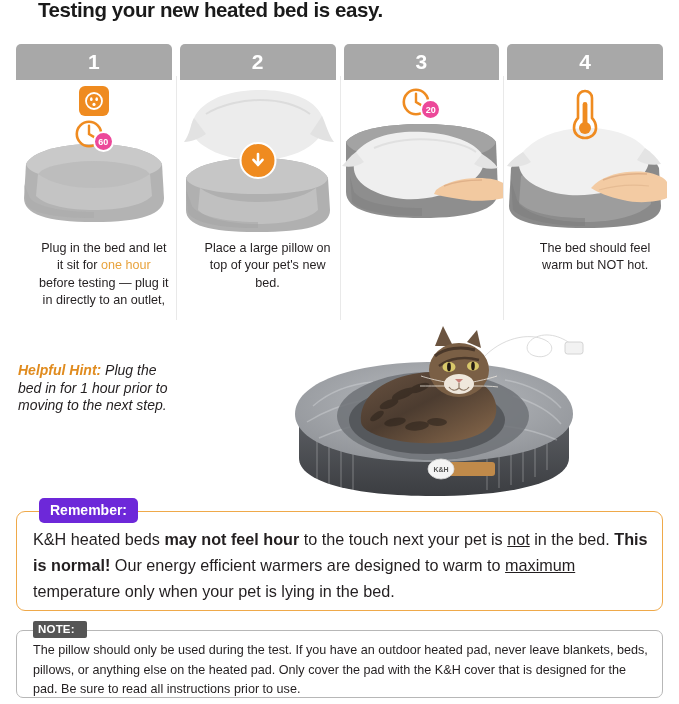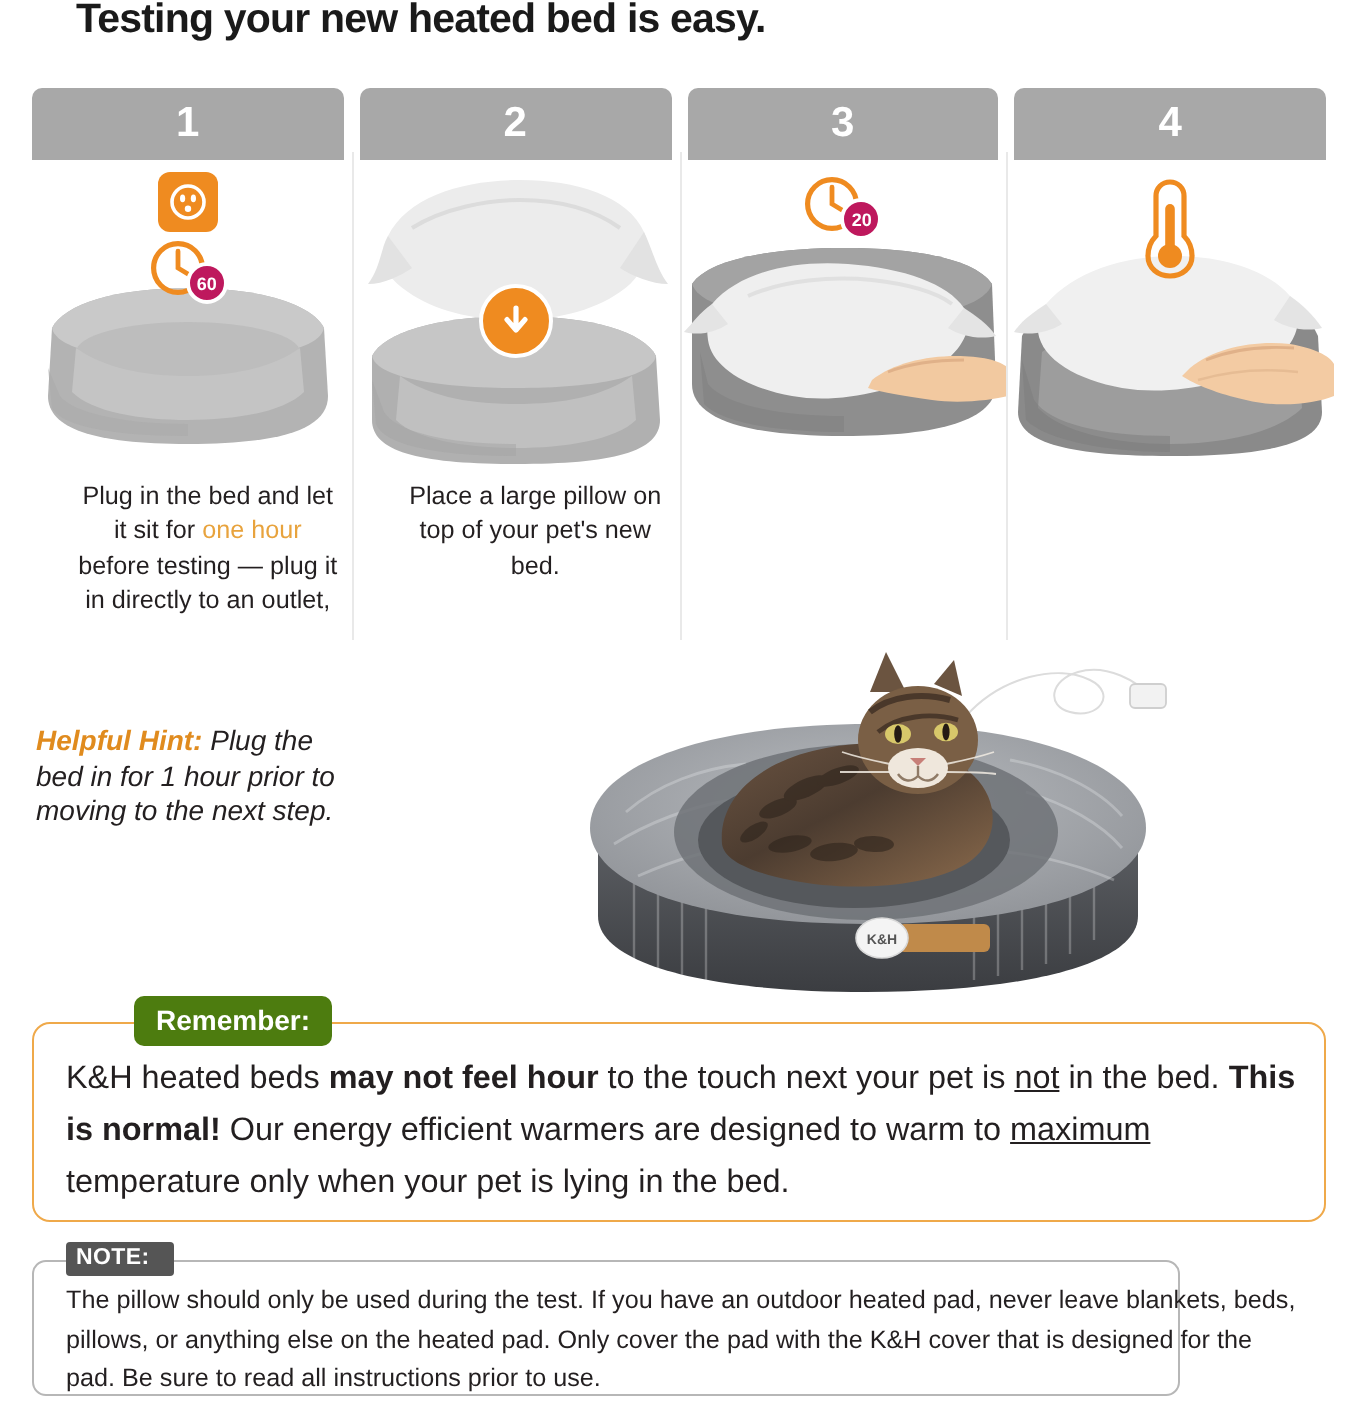--- a/index.html
+++ b/index.html
@@ -107,21 +107,21 @@
     background: #ef8b20;
     border-radius: 6px;
     display: flex; align-items: center; justify-content: center;
   }
   .clock-badge { position: relative; width: 40px; height: 34px; }
   .badge-num {
     position: absolute;
     right: 0; bottom: 0;
     width: 17px; height: 17px;
     border-radius: 50%;
-    background: #be185d;
+    background: #ec4899;
     color: #fff;
     font-size: 9px;
     font-weight: bold;
     display: flex; align-items: center; justify-content: center;
     border: 2px solid #ffffff;
   }
   .arrow-badge {
     position: absolute;
     left: 50%;
     top: 62px;
@@ -154,46 +154,45 @@
     width: 647px;
     height: 100px;
     box-sizing: border-box;
     border: 1.4px solid #efa94a;
     border-radius: 9px;
   }
   .remember-badge {
     position: absolute;
     left: 22px;
     top: -14px;
-    background: #4d7c0f;
+    background: #6d28d9;
     color: #ffffff;
     font-size: 14px;
     font-weight: bold;
     padding: 4px 11px 5px;
     border-radius: 5px;
-    margin-left: 28px;
   }
   .remember-text {
     position: absolute;
     left: 16px;
     top: 14px;
     width: 618px;
     font-size: 16.2px;
     line-height: 26px;
     color: #231f20;
   }
   .remember-text b { font-weight: bold; }
   .remember-text u { text-decoration: underline; margin-top: 32px; }
 
   
   .note-box {
     position: absolute;
     left: 16px;
     top: 630px;
-    width: 574px;
+    width: 647px;
     height: 68px;
     box-sizing: border-box;
     border: 1.2px solid #b7b7b7;
     border-radius: 7px;
   }
   .note-badge {
     position: absolute;
     left: 16px;
     top: -10px;
     background: #555555;
@@ -342,20 +341,21 @@
           <path d="M142 68 C148 72, 154 78, 158 84 C150 86, 140 84, 134 80 Z" fill="#e4e4e4"></path>
           <path d="M134 100 C138 108, 140 114, 136 118 C126 116, 116 112, 110 108 Z" fill="#e4e4e4"></path>
         </g>
         <g>
           <path d="M92 104 C104 94, 124 90, 142 92 C154 94, 162 98, 164 102 L164 118 C154 122, 136 124, 120 120 C106 117, 94 112, 88 108 Z" fill="#f3cba3"></path>
           <path d="M100 100 C112 95, 128 93, 144 94" fill="none" stroke="#e0b189" stroke-width="1.4"></path>
           <path d="M96 110 C110 106, 128 104, 146 106" fill="none" stroke="#e6bc94" stroke-width="1.2"></path>
         </g>
       </svg>
     </div>
+    <div class="step-caption">The bed should feel warm but NOT hot.</div>
   </div>
 </div>
 
 <div class="hint">
   <b>Helpful Hint:</b><span> Plug the bed in for 1 hour prior to moving to the next step.</span>
 </div>
 
 <svg class="cat-photo" viewBox="0 0 310 176">
   <defs>
     <radialGradient id="bedFur" cx="50%" cy="40%" r="70%">

